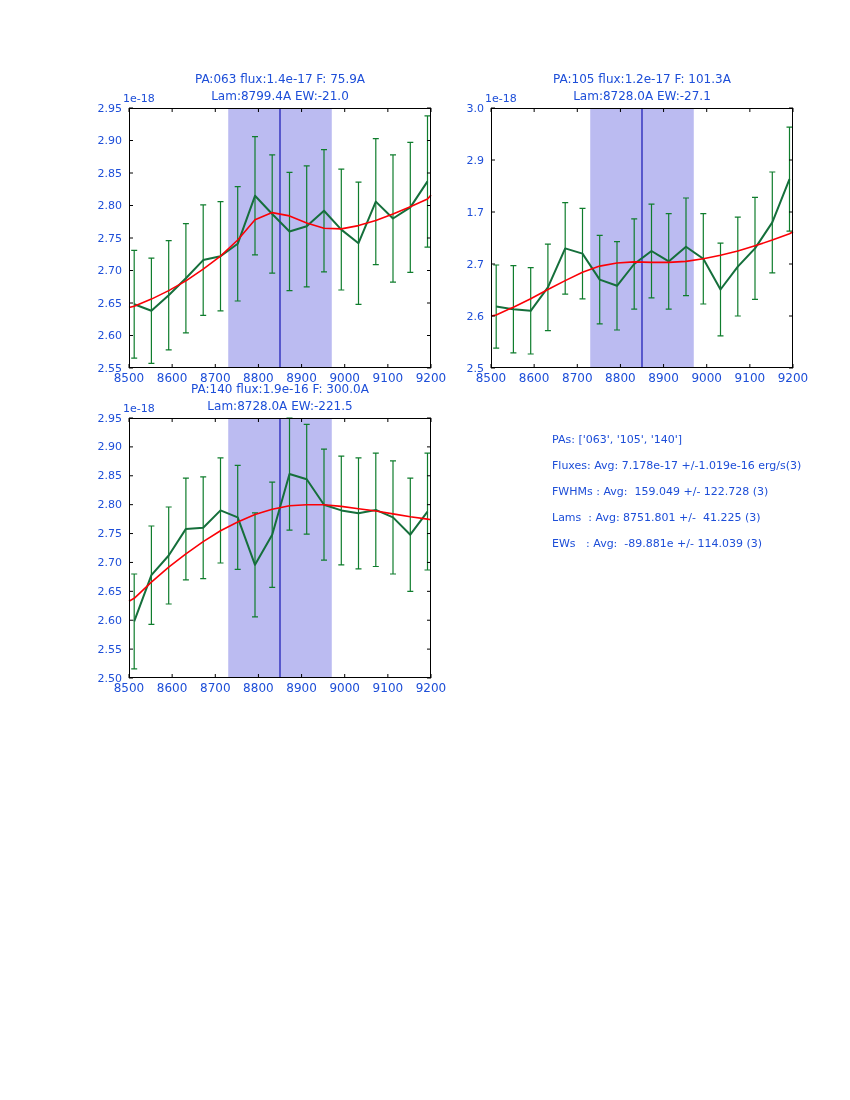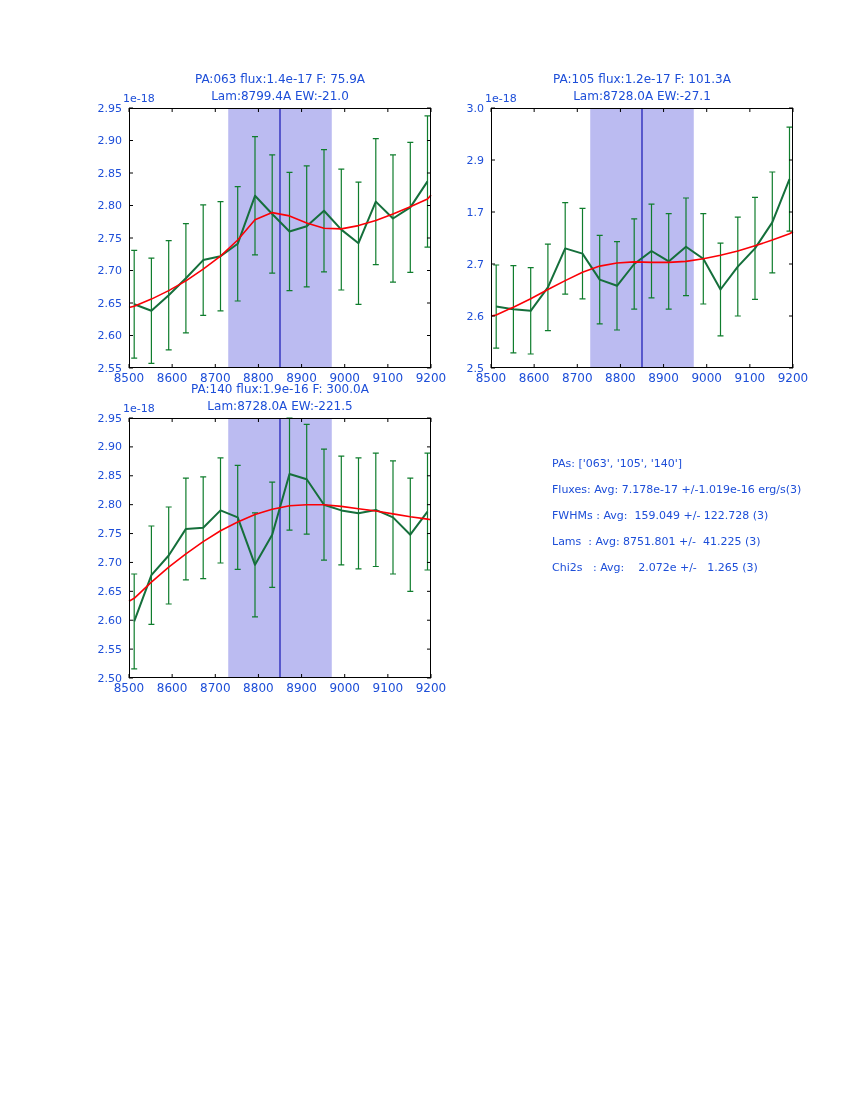--- a/index.html
+++ b/index.html
@@ -4,21 +4,21 @@
 <style>
   html,body{margin:0;padding:0;background:#fff;}
   .fig{position:relative;width:850px;height:1100px;background:#ffffff;
        font-family:"DejaVu Sans","Liberation Sans",sans-serif;color:#1d4ed8;overflow:hidden;margin-left:24px;}
   .plot{position:absolute;}
   .plot svg{position:absolute;left:0;top:0;overflow:visible;}
   .ptitle{position:absolute;text-align:center;font-size:12px;line-height:17px;white-space:nowrap;}
   .offset{position:absolute;font-size:11px;}
   .yt{position:absolute;width:42px;text-align:right;font-size:11px;line-height:13px;}
   .xt{position:absolute;width:44px;text-align:center;font-size:12px;line-height:13px;}
-  .stats{position:absolute;left:528px;top:451px;font-size:11px;}
+  .stats{position:absolute;left:528px;top:427px;font-size:11px;}
   .sline{height:26px;line-height:26px;white-space:pre;}
 </style>
 </head>
 <body>
 
 <div class="fig">
   <div class="plot" id="plot0" style="left: 105px; top: 108px; width: 302px; height: 260px;">
       <div class="ptitle" style="left: -50px; top: -37px; width: 402px;">
         <div>PA:063 flux:1.4e-17 F: 75.9A</div>
         <div>Lam:8799.4A EW:-21.0</div>
@@ -113,15 +113,15 @@
       <div class="xt" style="left: 150.6px; top: 264px;">8900</div>
       <div class="xt" style="left: 193.7px; top: 264px;">9000</div>
       <div class="xt" style="left: 236.9px; top: 264px;">9100</div>
       <div class="xt" style="left: 280px; top: 264px;">9200</div>
     </div>
   <div class="stats" id="stats">
       <div class="sline">PAs: ['063', '105', '140']</div>
       <div class="sline">Fluxes: Avg: 7.178e-17 +/-1.019e-16 erg/s(3)</div>
       <div class="sline">FWHMs : Avg:  159.049 +/- 122.728 (3)</div>
       <div class="sline">Lams  : Avg: 8751.801 +/-  41.225 (3)</div>
-      <div class="sline">Chi2s   : Avg:    2.072e +/-   1.265 (3)</div>
+      <div class="sline">EWs   : Avg:  -89.881e +/- 114.039 (3)</div>
     </div>
 </div>
 
 </body></html>

